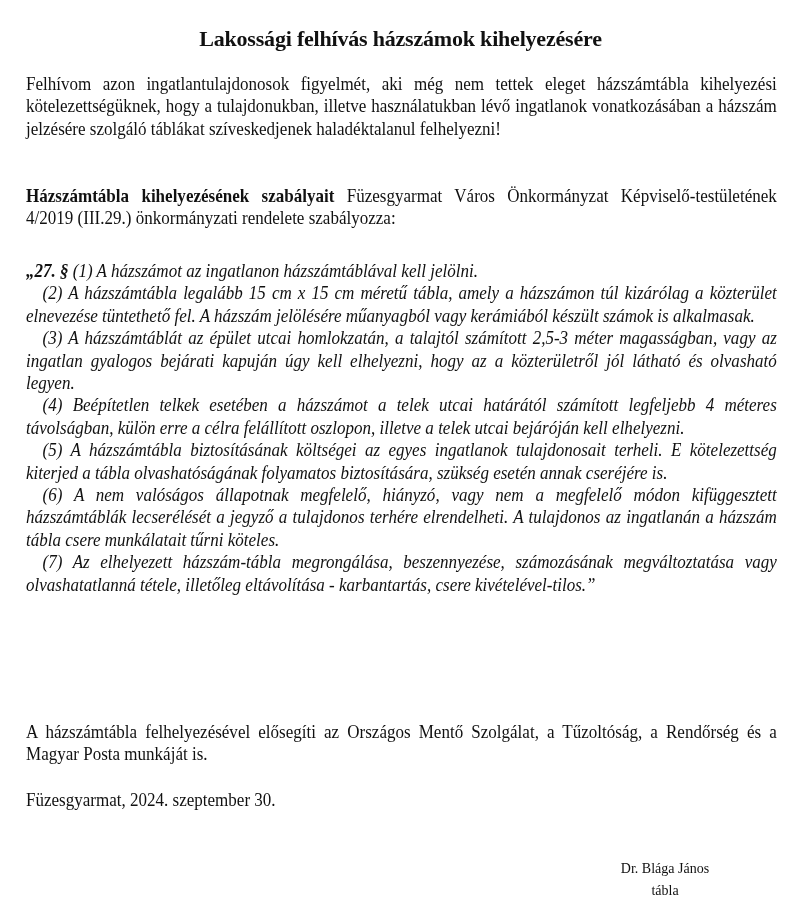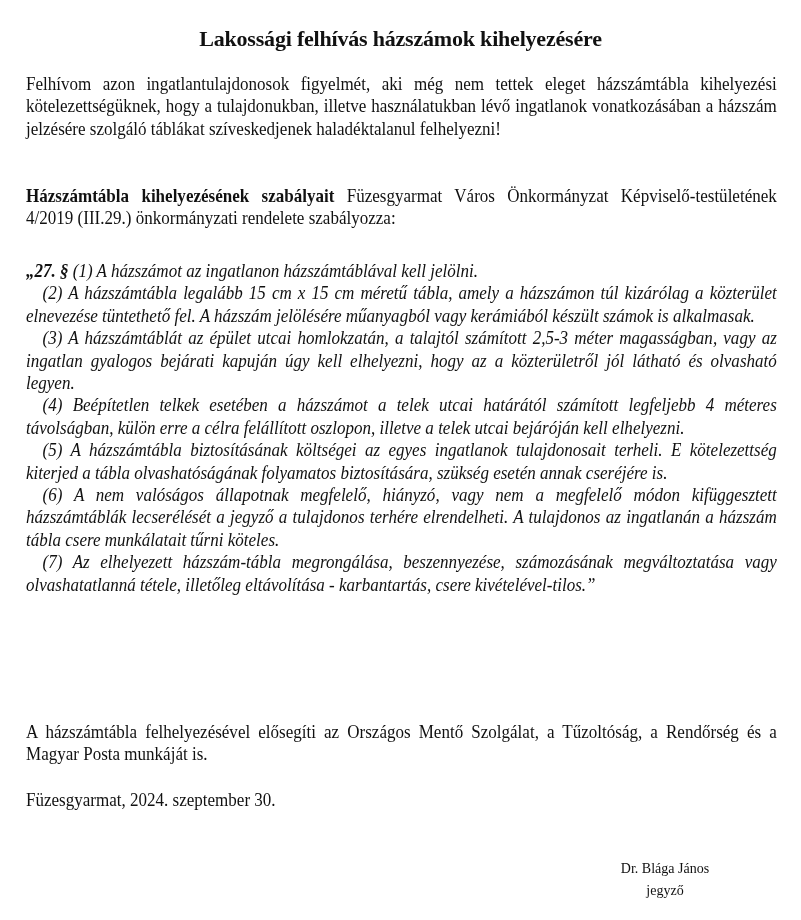--- a/index.html
+++ b/index.html
@@ -93,16 +93,16 @@
   <div class="block" id="closing">
     <p>A házszámtábla felhelyezésével elősegíti az Országos Mentő Szolgálat, a Tűzoltóság, a Rendőrség és a Magyar Posta munkáját is.</p>
   </div>
 
   <div class="block" id="date">
     <p>Füzesgyarmat, 2024. szeptember 30.</p>
   </div>
 
   <div class="signature">
     <div>Dr. Blága János</div>
-    <div>jegyző</div>
+    <div>tábla</div>
   </div>
 
 </div>
 
 </body></html>

